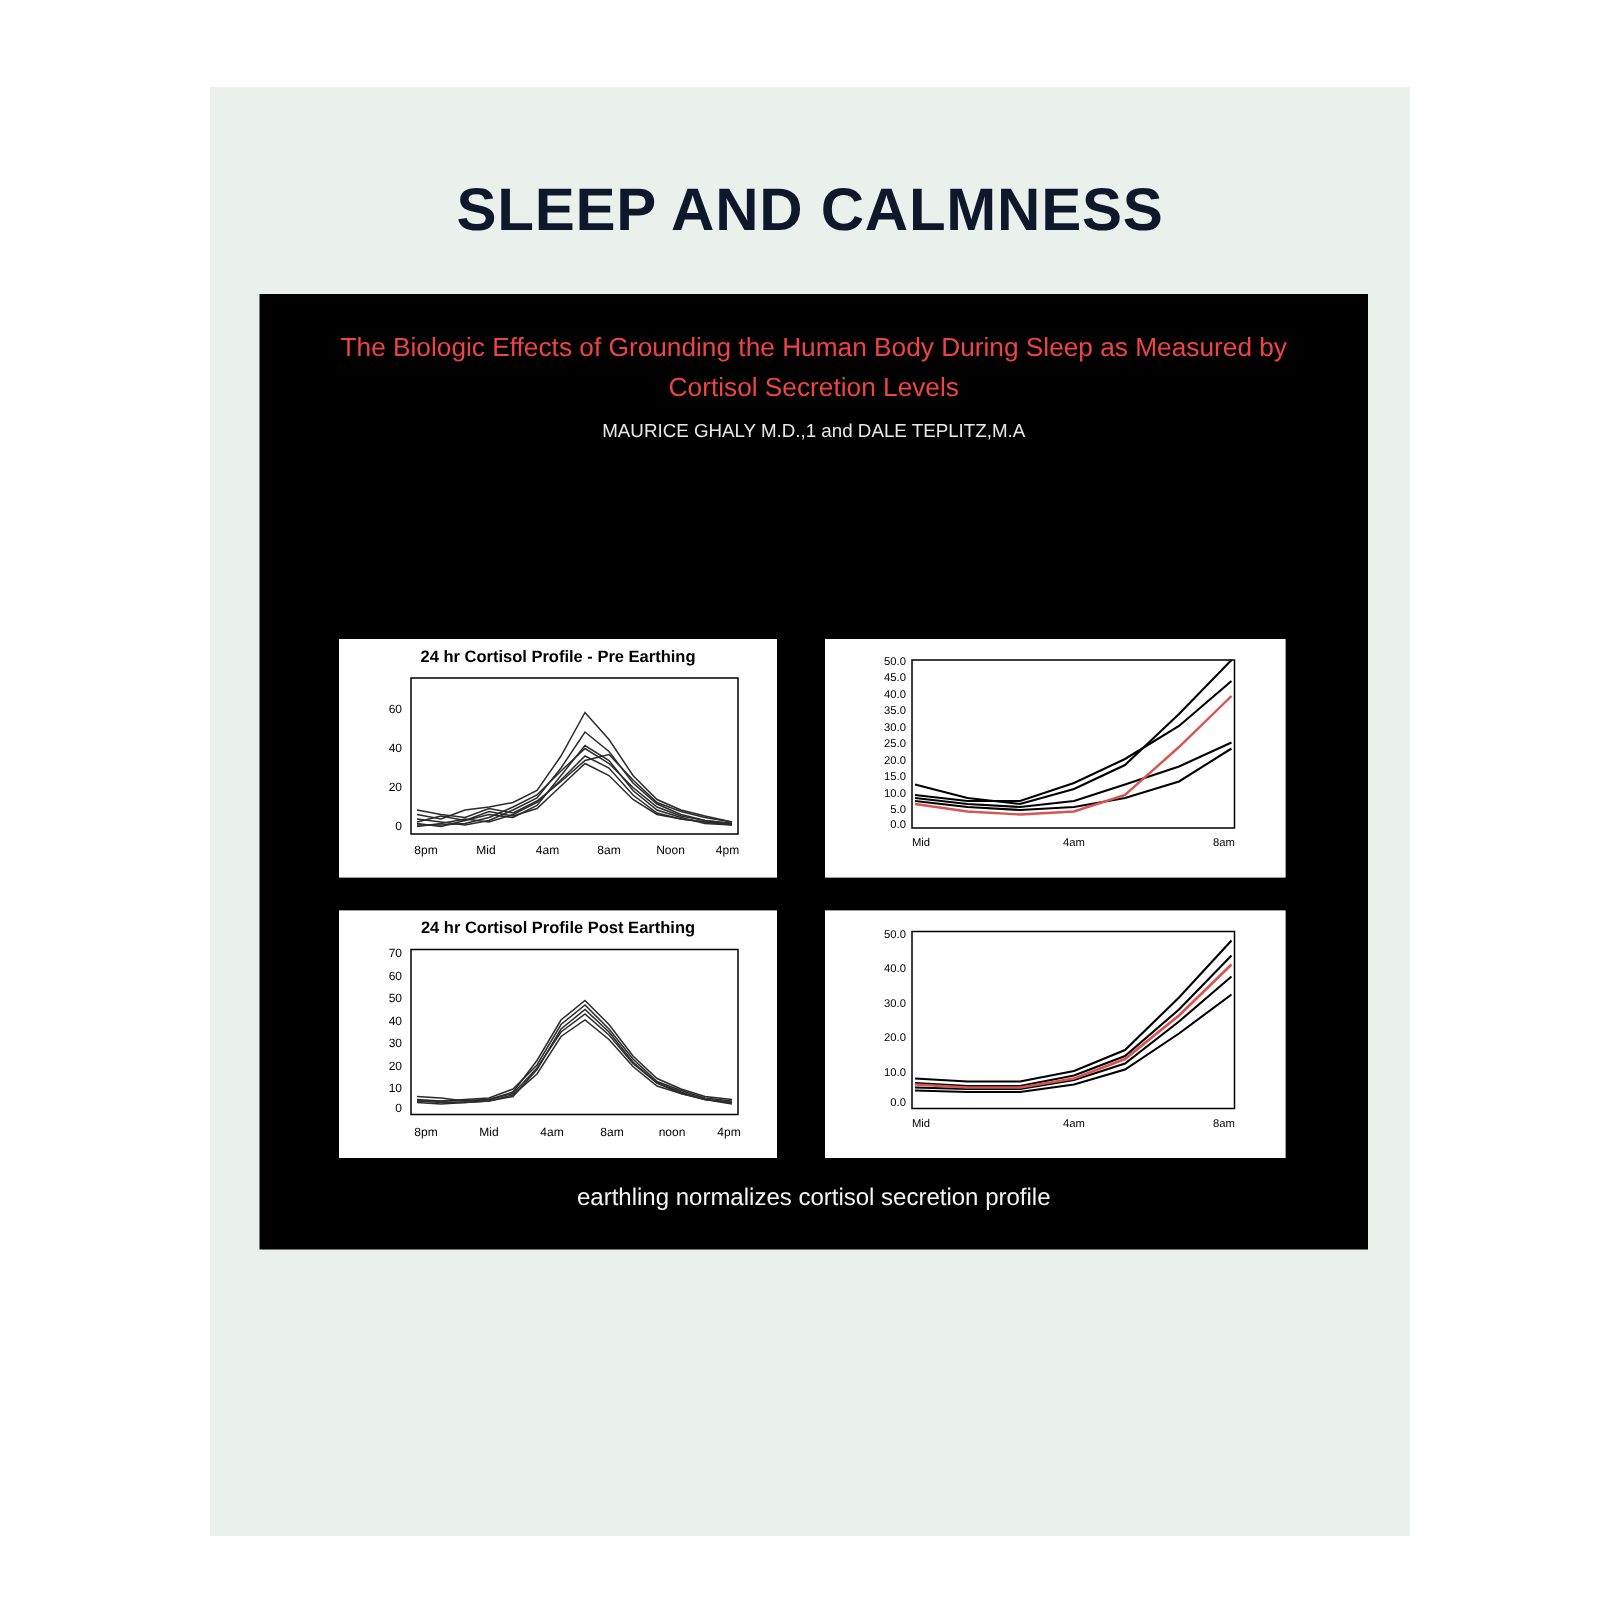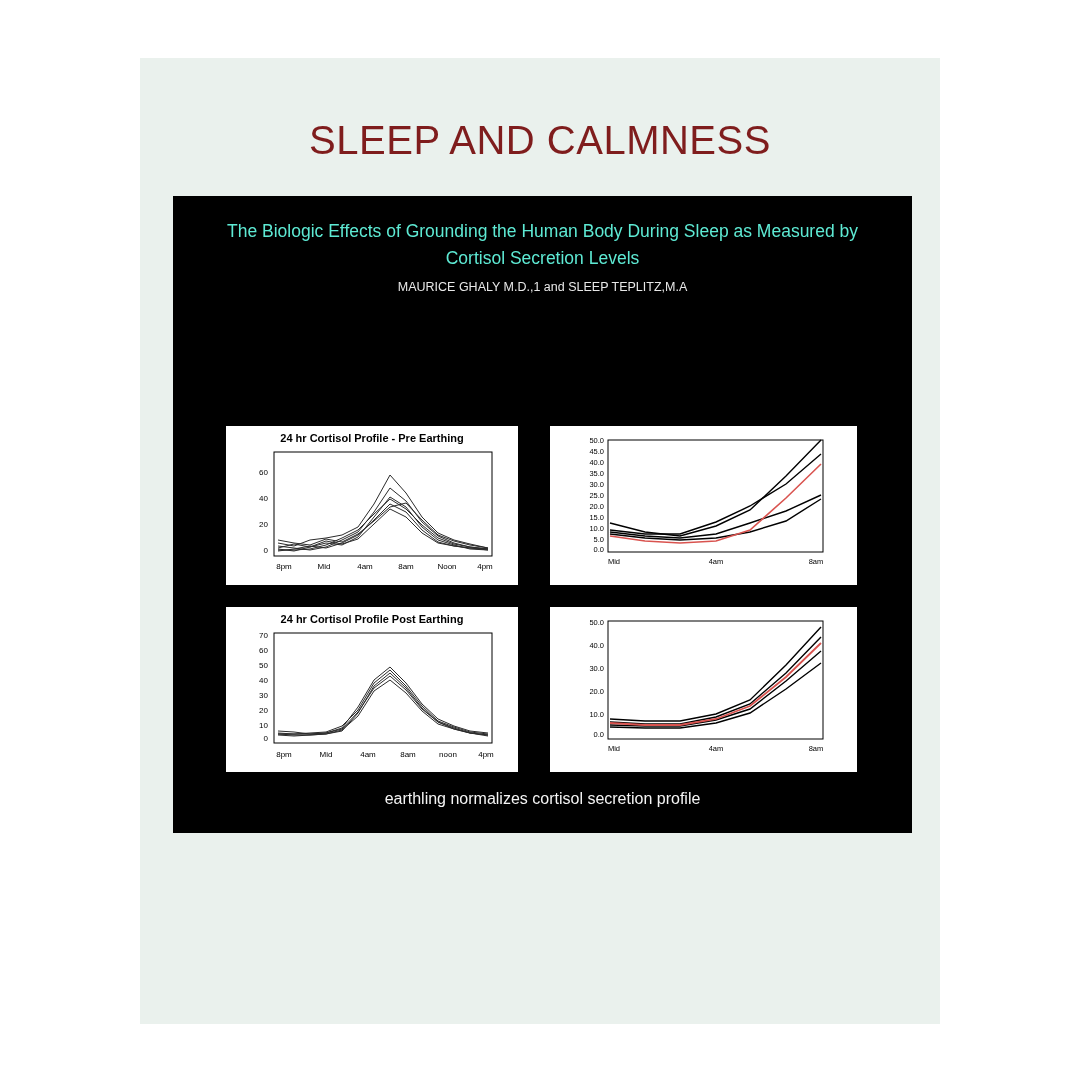--- a/index.html
+++ b/index.html
@@ -24,23 +24,23 @@
     width: 800px;
     height: 966px;
     background: #eaf1ed;
   }
   .title {
     position: absolute;
     left: 0;
     top: 60px;
     width: 800px;
     text-align: center;
-    color: #7f1d1d;
+    color: #0f172a;
     font-size: 40px;
-    font-weight: normal;
+    font-weight: bold;
     letter-spacing: 0.5px;
     font-family: "Liberation Sans", sans-serif;
   }
   
   .figure {
     position: absolute;
     left: 33px;
     top: 138px;
     width: 739px;
     height: 637px;
@@ -48,21 +48,21 @@
     color: #ffffff;
   }
   .fig-title {
     position: absolute;
     left: 50px;
     top: 22px;
     width: 639px;
     text-align: center;
     font-size: 17.5px;
     line-height: 27px;
-    color: #5eead4;
+    color: #ef4444;
     font-family: "Liberation Sans", sans-serif;
   }
   .fig-authors {
     position: absolute;
     left: 50px;
     top: 84px;
     width: 639px;
     text-align: center;
     font-size: 12.5px;
     color: #e8e8e8;
@@ -126,21 +126,21 @@
 <body>
 
 <div class="page">
   <div class="card">
 
     <div class="title">SLEEP AND CALMNESS</div>
 
     <div class="figure">
 
       <div class="fig-title">The Biologic Effects of Grounding the Human Body During Sleep as Measured by Cortisol Secretion Levels</div>
-      <div class="fig-authors">MAURICE GHALY M.D.,1 and SLEEP TEPLITZ,M.A</div>
+      <div class="fig-authors">MAURICE GHALY M.D.,1 and DALE TEPLITZ,M.A</div>
 
       <div class="tile tile-left-top">
         <div class="tile-title">24 hr Cortisol Profile - Pre Earthing</div>
         <svg width="292" height="159" viewBox="0 0 292 159">
           <rect x="0" y="0" width="292" height="159" fill="#ffffff"></rect>
           <rect x="48" y="26" width="218" height="104" fill="none" stroke="#000" stroke-width="1"></rect>
 
           <text x="42" y="127" font-size="8" text-anchor="end" font-family="Liberation Sans, sans-serif">0</text>
           <text x="42" y="101" font-size="8" text-anchor="end" font-family="Liberation Sans, sans-serif">20</text>
           <text x="42" y="75" font-size="8" text-anchor="end" font-family="Liberation Sans, sans-serif">40</text>

